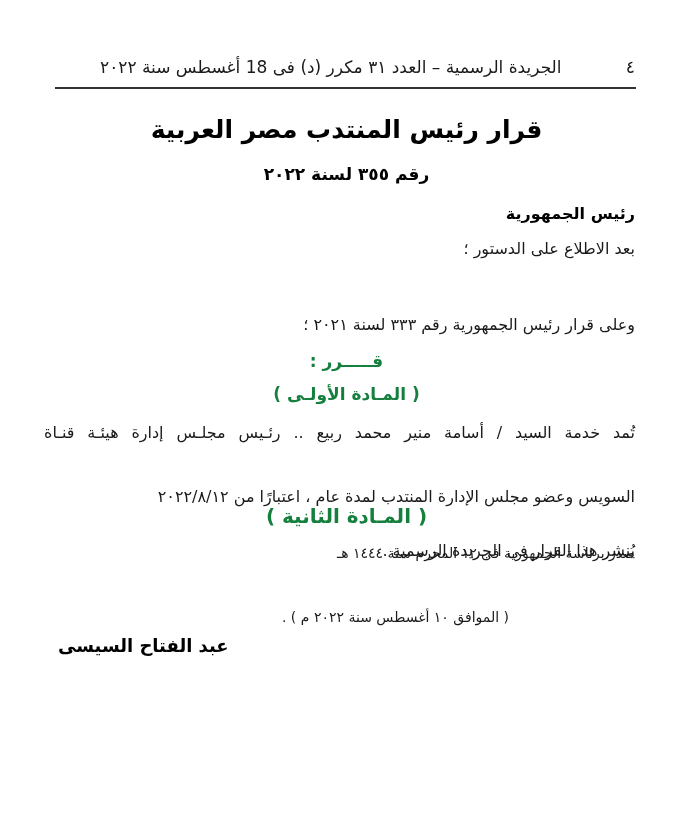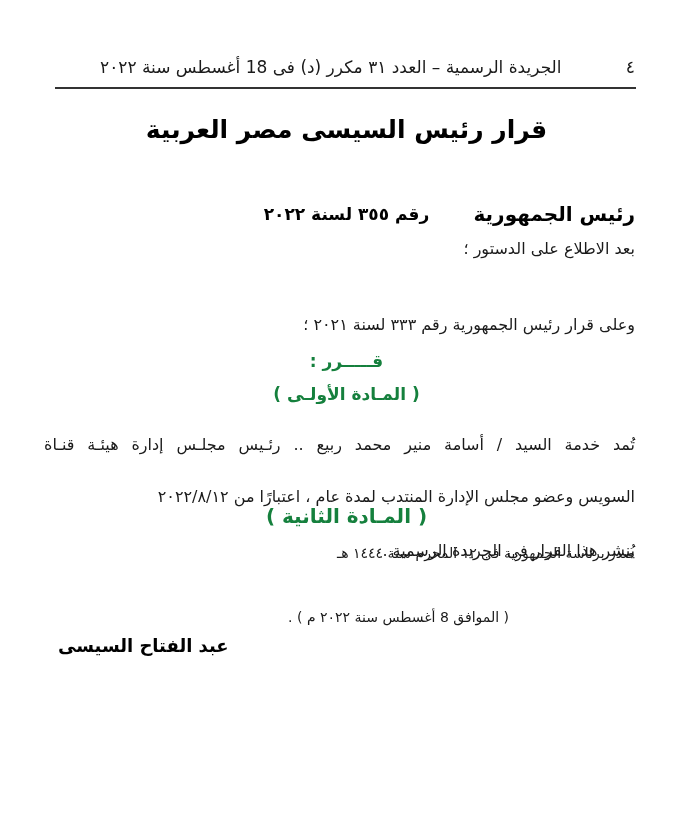--- a/index.html
+++ b/index.html
@@ -64,27 +64,26 @@
     }
     .decree-no {
       position: absolute;
       left: 0; right: 0;
       top: 160px;
       text-align: center;
       font-size: 17px;
       font-weight: bold;
       line-height: 28px;
       color: #000;
-      margin-top: 40px;
     }
     .president-heading {
       position: absolute;
       right: 58px;
       top: 200px;
-      font-size: 20px;
+      font-size: 16px;
       font-weight: bold;
       line-height: 28px;
       color: #000;
     }
     .line {
       position: absolute;
       right: 58px;
       font-size: 16px;
       line-height: 26px;
       white-space: nowrap;
@@ -125,37 +124,37 @@
 <body>
 
 <div class="page">
 
   <div class="header">
     <span class="page-num">٤</span>
     <span class="issue">الجريدة الرسمية – العدد ٣١ مكرر (د) فى 18 أغسطس سنة ٢٠٢٢</span>
   </div>
   <div class="header-rule"></div>
 
-  <div class="title">قرار رئيس السيسى مصر العربية</div>
+  <div class="title">قرار رئيس المنتدب مصر العربية</div>
   <div class="decree-no">رقم ٣٥٥ لسنة ٢٠٢٢</div>
 
   <div class="president-heading">رئيس الجمهورية</div>
 
   <div class="line" style="top:236px;">بعد الاطلاع على الدستور ؛</div>
   <div class="line" style="top:312px;">وعلى قرار رئيس الجمهورية رقم ٣٣٣ لسنة ٢٠٢١ ؛</div>
 
   <div class="center-bold" style="top:348px; font-size:17px; line-height:26px;">قـــــرر :</div>
 
   <div class="center-bold" style="top:380px; font-size:17px; line-height:28px;">( المـادة الأولـى )</div>
 
-  <div class="just" style="top:420px;margin-top:12px;">تُمد خدمة السيد / أسامة منير محمد ربيع .. رئـيس مجلـس إدارة هيئـة قنـاة</div>
+  <div class="just" style="top:420px;">تُمد خدمة السيد / أسامة منير محمد ربيع .. رئـيس مجلـس إدارة هيئـة قنـاة</div>
   <div class="line" style="top:477px;margin-top:7px;">السويس وعضو مجلس الإدارة المنتدب لمدة عام ، اعتبارًا من ٢٠٢٢/٨/١٢</div>
 
   <div class="center-bold" style="top:502px; font-size:20px; line-height:28px;">( المـادة الثانية )</div>
 
   <div class="line" style="top:538px;margin-left:44px;">يُنشر هذا القرار فى الجريدة الرسمية .</div>
 
   <div class="line small" style="top:540px;">صدر برئاسة الجمهورية فى ١٢ المحرم سنة ١٤٤٤ هـ</div>
-  <div class="line small" style="top:604px; right:184px;">( الموافق 8 أغسطس سنة ٢٠٢٢ م ) .</div>
+  <div class="line small" style="top:604px; right:184px;">( الموافق ١٠ أغسطس سنة ٢٠٢٢ م ) .</div>
 
   <div class="signature">عبد الفتاح السيسى</div>
 
 </div>
 
 </body></html>

